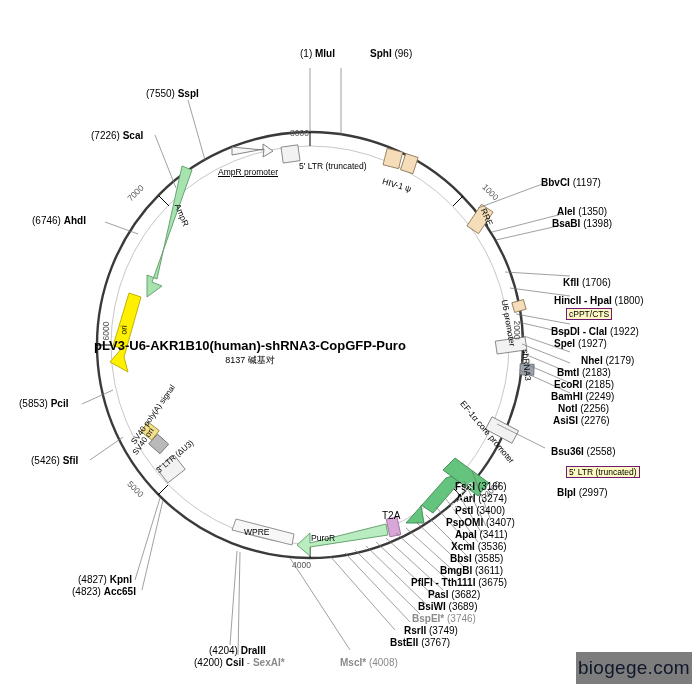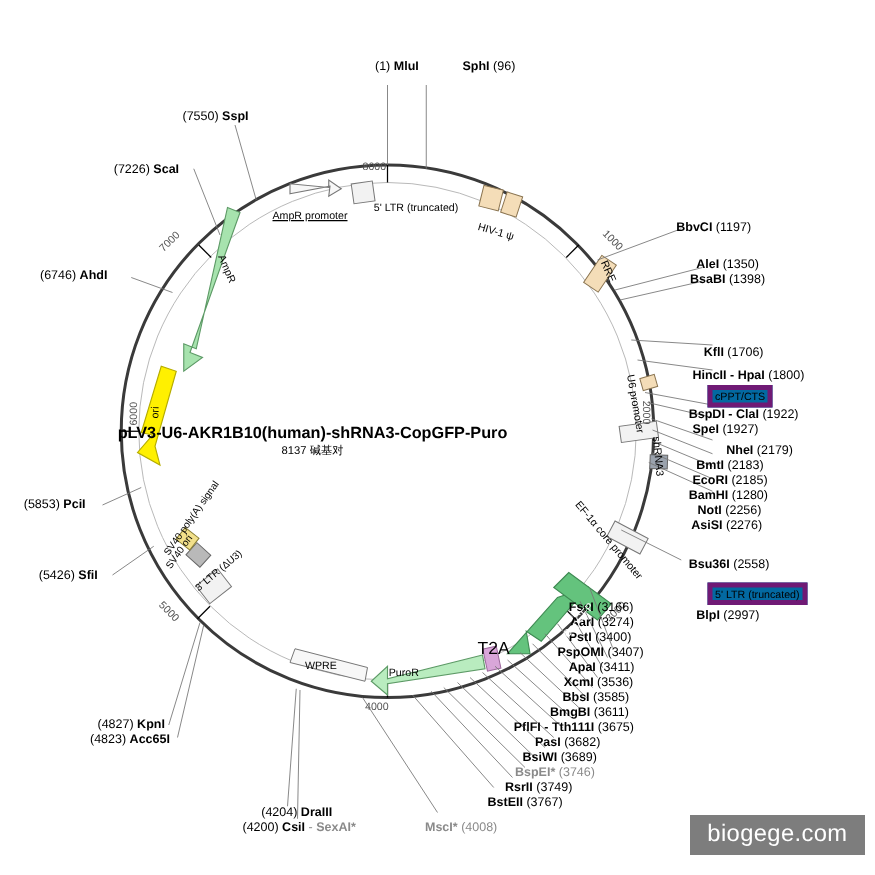--- a/index.html
+++ b/index.html
@@ -4,24 +4,24 @@
 <style>
   html,body{margin:0;padding:0;}
   body{width:700px;height:700px;background:#ffffff;font-family:"Liberation Sans",sans-serif;overflow:hidden;position:relative;}
   #stage{position:relative;width:700px;height:700px;}
   .lbl{position:absolute;font-size:10px;color:#000;white-space:nowrap;}
   .lbl b{font-weight:bold;}
   .gray{color:#8a8a8a;}
   .num{font-weight:normal;}
   .title{position:absolute;left:0;width:700px;text-align:center;font-size:13px;font-weight:bold;color:#000;}
   .subtitle{position:absolute;left:0;width:700px;text-align:center;font-size:9px;color:#000;}
-  .wm{position:absolute;right:8px;bottom:16px;background:#7d7d7d;color:#ffffff;font-size:19px;padding:5px 14px;letter-spacing:0.3px;}
+  .wm{position:absolute;right:8px;bottom:16px;background:#7d7d7d;color:#0f172a;font-size:19px;padding:5px 2px;letter-spacing:0.3px;}
   svg{position:absolute;left:0;top:0;}
   .tickmark{stroke:#000;stroke-width:1;}
-  .boxlbl{position:absolute;font-size:8.5px;border:4px solid #701a75;background:#0369a1;color:#000;padding:0 2px;white-space:nowrap;}
+  .boxlbl{position:absolute;font-size:8.5px;border:1px solid #701a75;background:#fef9c3;color:#000;padding:0 2px;white-space:nowrap;}
 </style>
 </head>
 <body>
 
 <div id="stage">
 
   <svg width="700" height="700">
 
     <circle cx="310" cy="345" r="213" fill="none" stroke="#3a3a3a" stroke-width="2.4"></circle>
 
@@ -237,21 +237,21 @@
   <div class="lbl" style="left:557px;top:355px;margin-left:24px;">
     <b>NheI</b> <span class="num">(2179)</span>
   </div>
   <div class="lbl" style="left:557px;top:367px;">
     <b>BmtI</b> <span class="num">(2183)</span>
   </div>
   <div class="lbl" style="left:554px;top:379px;">
     <b>EcoRI</b> <span class="num">(2185)</span>
   </div>
   <div class="lbl" style="left:551px;top:391px;">
-    <b>BamHI</b> <span class="num">(1280)</span>
+    <b>BamHI</b> <span class="num">(2249)</span>
   </div>
   <div class="lbl" style="left:558px;top:403px;">
     <b>NotI</b> <span class="num">(2256)</span>
   </div>
   <div class="lbl" style="left:553px;top:415px;">
     <b>AsiSI</b> <span class="num">(2276)</span>
   </div>
   <div class="lbl" style="left:551px;top:446px;">
     <b>Bsu36I</b> <span class="num">(2558)</span>
   </div>
@@ -259,21 +259,21 @@
   <div class="boxlbl" style="left:566px;top:308px;">cPPT/CTS</div>
   <div class="boxlbl" style="left:566px;top:466px;">5' LTR (truncated)</div>
 
   <div class="lbl" style="left:299px;top:161px;font-size:8.5px;">5' LTR (truncated)</div>
   <div class="lbl" style="left:382px;top:180px;font-size:8.5px;transform:rotate(16deg);">HIV-1 ψ</div>
   <div class="lbl" style="left:478px;top:212px;font-size:8.5px;transform:rotate(66deg);">RRE</div>
   <div class="lbl" style="left:485px;top:318px;font-size:8.5px;transform:rotate(80deg);">U6 promoter</div>
   <div class="lbl" style="left:511px;top:360px;font-size:8.5px;transform:rotate(85deg);">shRNA3</div>
   <div class="lbl" style="left:448px;top:427px;font-size:8.5px;transform:rotate(50deg);">EF-1α core promoter</div>
   <div class="lbl" style="left:446px;top:491px;font-size:8.5px;color:#fff;transform:rotate(-50deg);">CopGFP</div>
-  <div class="lbl" style="left:382px;top:510px;font-size:14px;">T2A</div>
+  <div class="lbl" style="left:382px;top:510px;font-size:10px;">T2A</div>
   <div class="lbl" style="left:311px;top:533px;font-size:8.5px;">PuroR</div>
   <div class="lbl" style="left:244px;top:527px;font-size:8.5px;">WPRE</div>
   <div class="lbl" style="left:152px;top:452px;font-size:8px;transform:rotate(-40deg);">3' LTR (ΔU3)</div>
   <div class="lbl" style="left:128px;top:437px;font-size:8px;transform:rotate(-55deg);">SV40 ori</div>
   <div class="lbl" style="left:118px;top:410px;font-size:8px;transform:rotate(-55deg);">SV40 poly(A) signal</div>
   <div class="lbl" style="left:119px;top:325px;font-size:8.5px;transform:rotate(-88deg);">ori</div>
   <div class="lbl" style="left:170px;top:210px;font-size:8.5px;transform:rotate(67deg);">AmpR</div>
   <div class="lbl" style="left:218px;top:167px;font-size:8.5px;text-decoration:underline;">AmpR promoter</div>
 
   <div class="wm">biogege.com</div>

